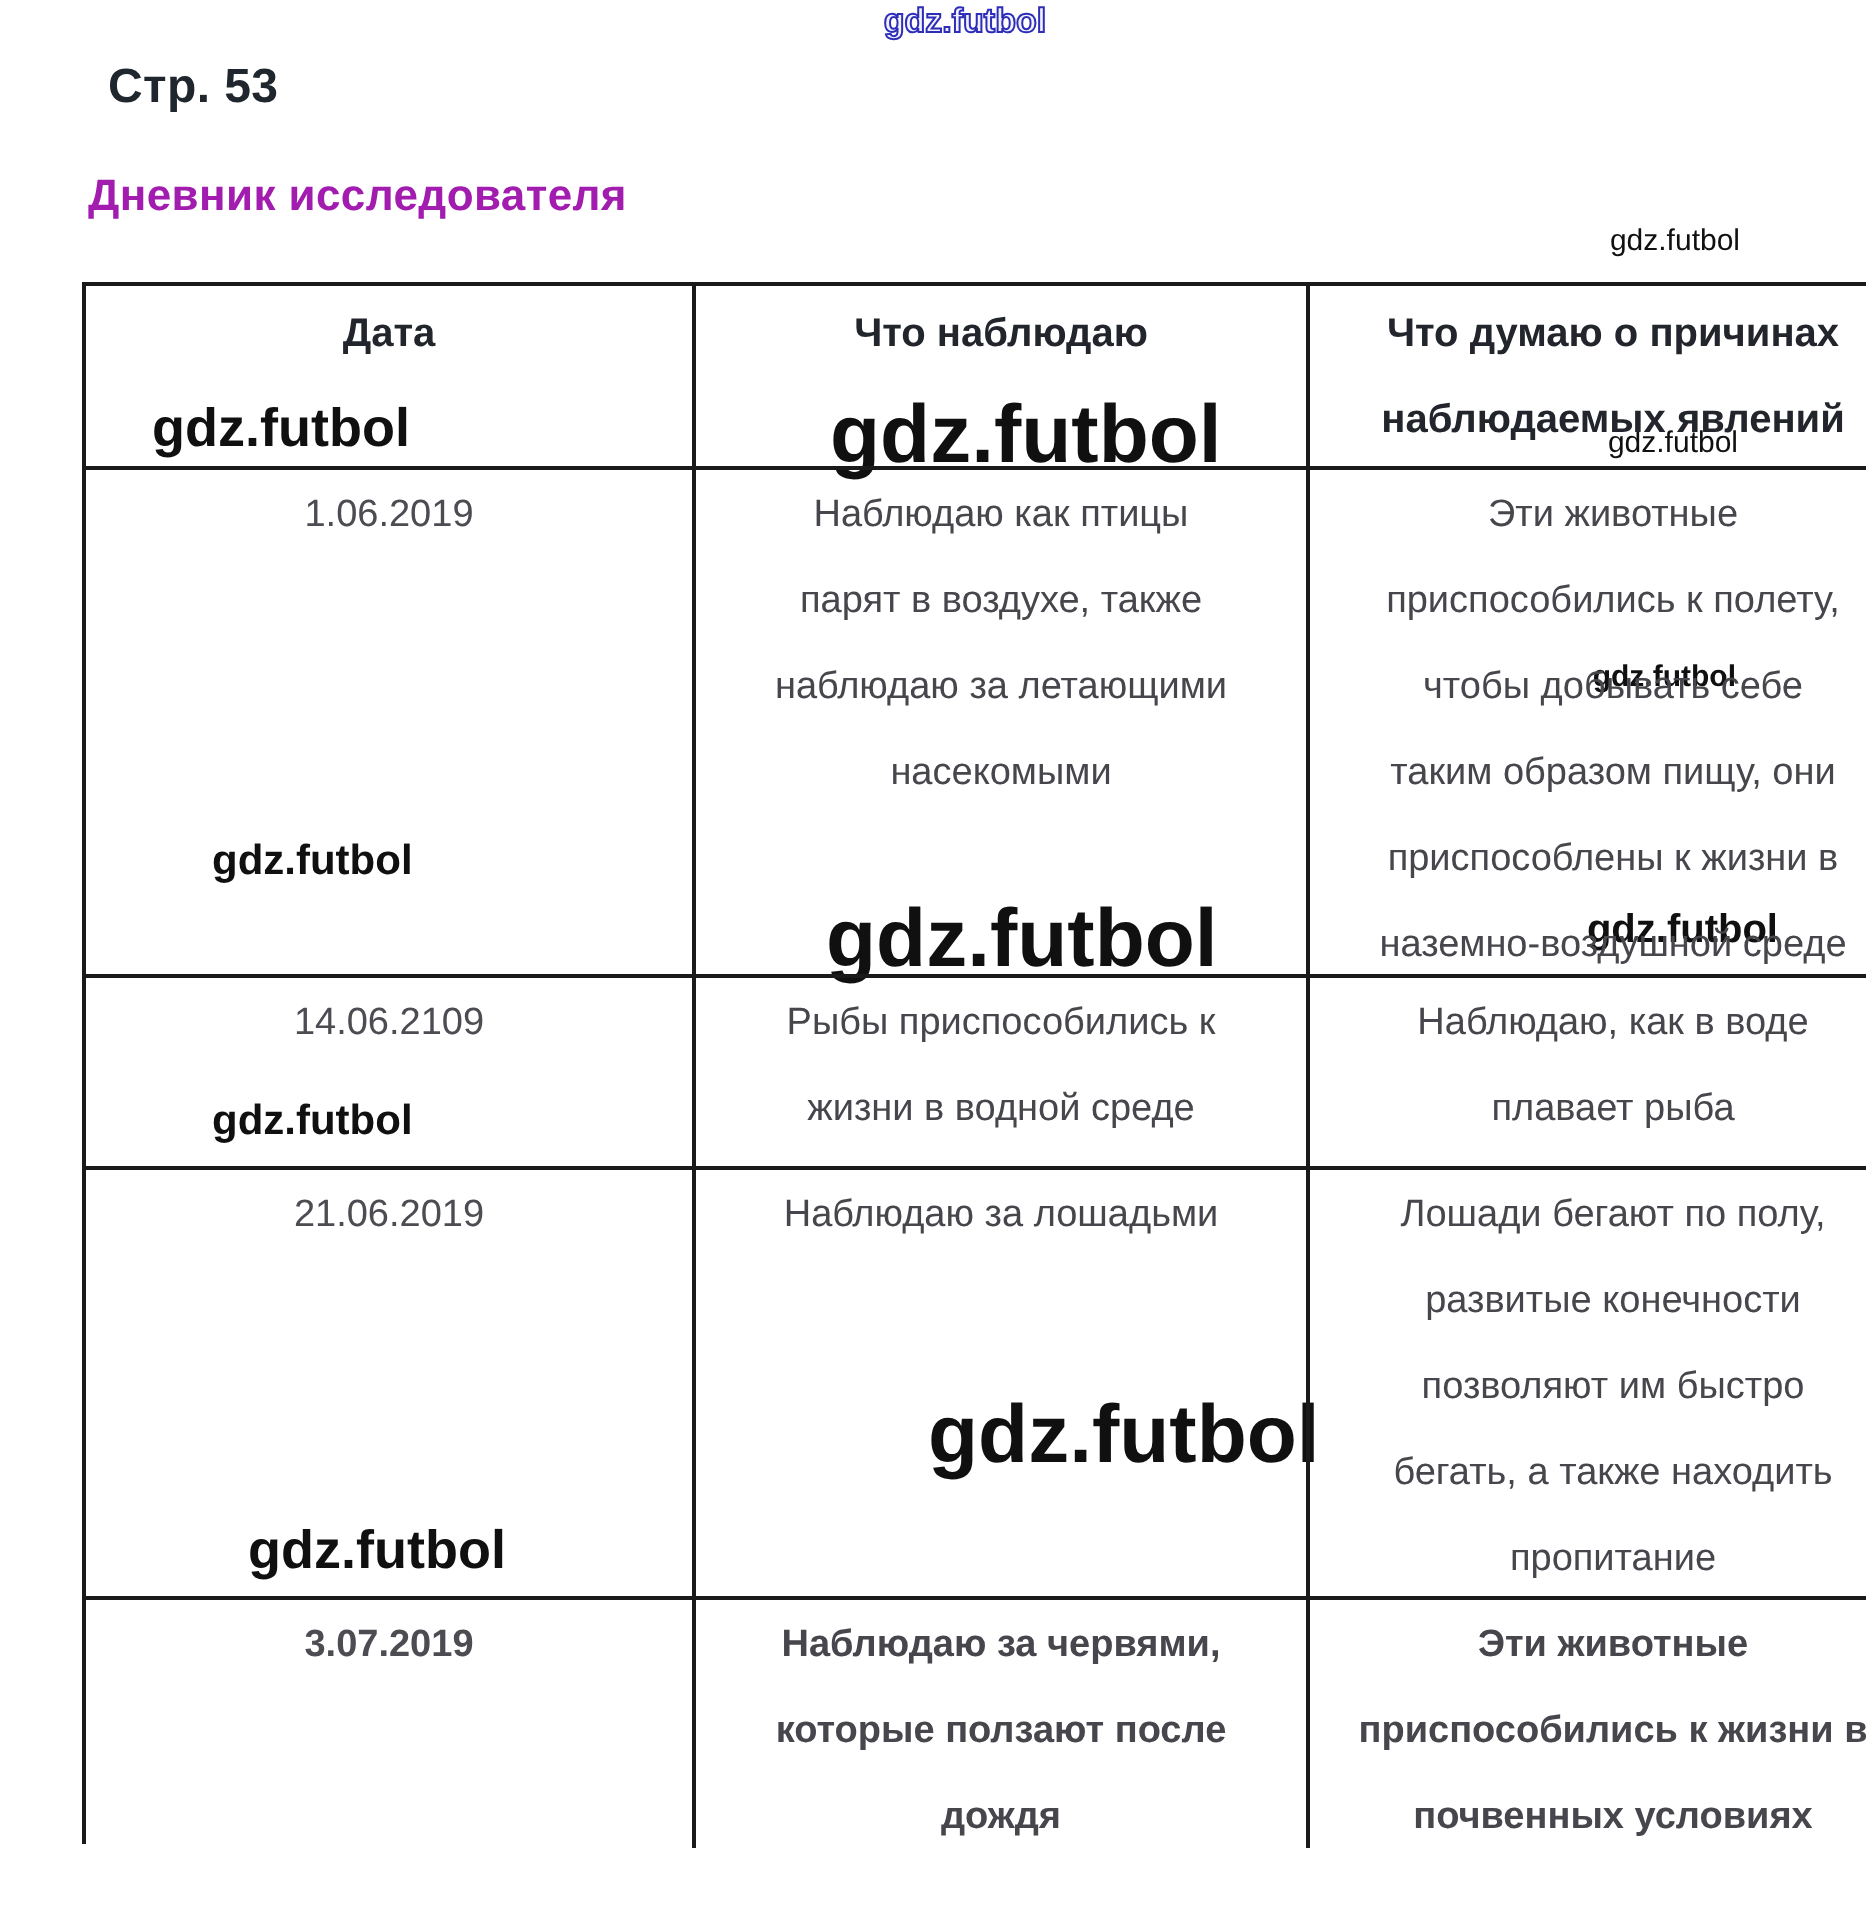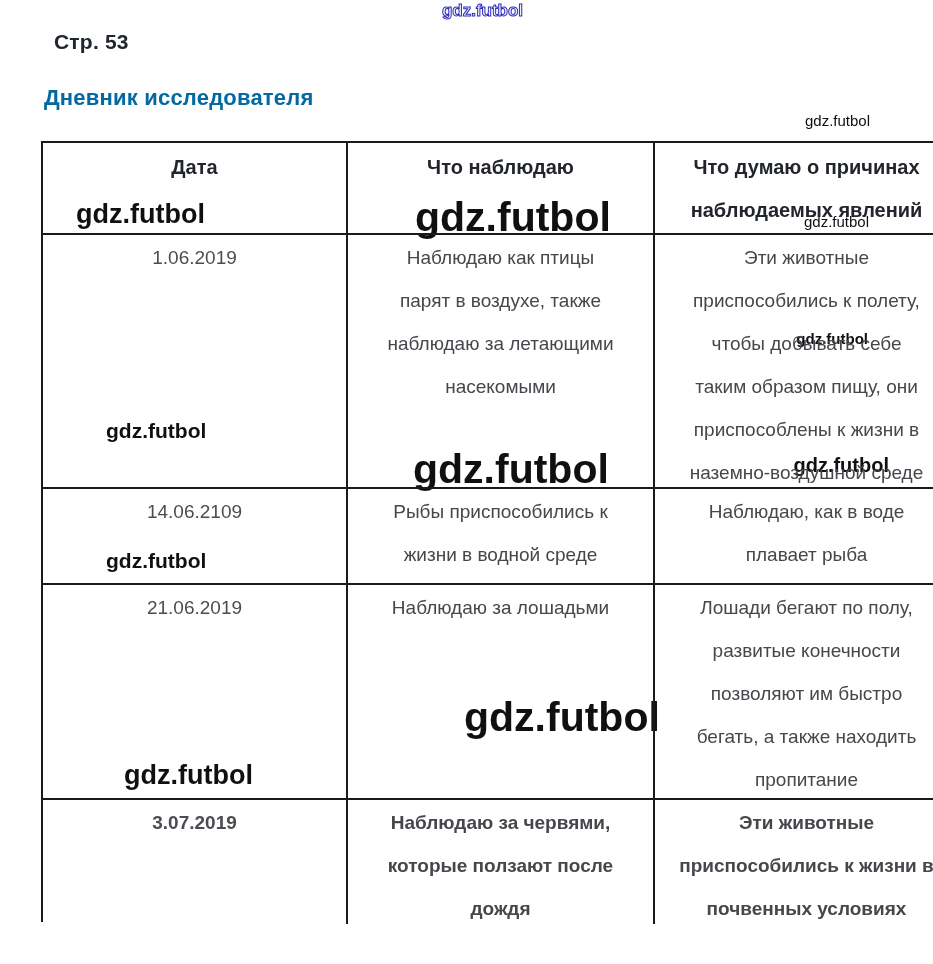--- a/index.html
+++ b/index.html
@@ -8,26 +8,26 @@
     background: #ffffff;
     font-family: "Liberation Sans", "DejaVu Sans", sans-serif;
     position: relative;
     overflow: hidden;
   }
   .abs { position: absolute; white-space: nowrap; padding-left: 32px; }
 
   
   .page-label {
     left: 22px; top: 30px;
-    font-size: 21px; font-weight: 600; color: #20262e;
+    font-size: 24px; font-weight: 600; color: #20262e;
     letter-spacing: .2px;
   }
   .doc-title {
     left: 12px; top: 85px;
-    font-size: 22px; font-weight: 700; color: #0369a1;
+    font-size: 22px; font-weight: 700; color: #a21caf;
     letter-spacing: .2px;
   }
 
   
   .wm { color: #101010; }
   .wm-blue {
     left: 0; right: 0; top: 1px; text-align: center;
     font-size: 17px; font-weight: 700;
     color: #3a3ac4;
   }

